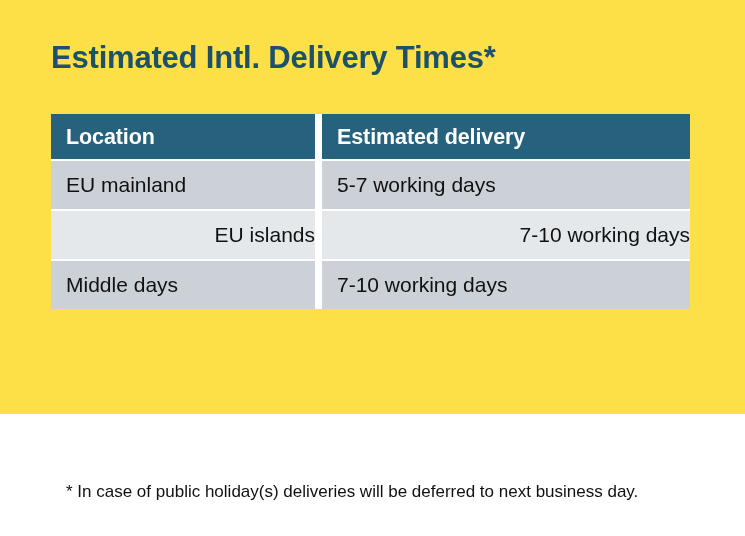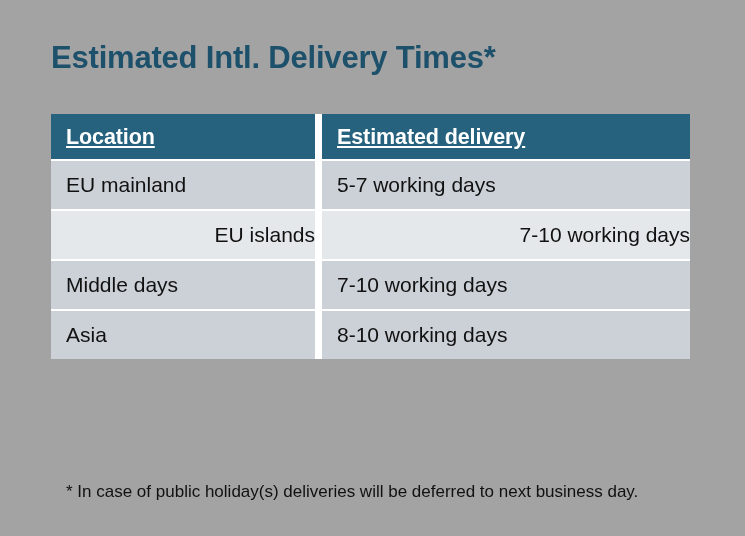--- a/index.html
+++ b/index.html
@@ -12,22 +12,22 @@
     height: 536px;
     background: #ffffff;
     font-family: "Liberation Sans", sans-serif;
     -webkit-font-smoothing: antialiased;
     overflow: hidden;
   }
 
   .page {
     position: relative;
     width: 745px;
-    height: 536px;
-    background: #a3a3a3;
+    height: 414px;
+    background: #fde047;
   }
 
   
   .page-title {
     position: absolute;
     left: 51px;
     top: 38px;
     font-size: 31px;
     line-height: 40px;
     font-weight: 700;
@@ -84,21 +84,20 @@
 
   .delivery-table tbody tr.row-odd td.cell { background: #ccd1d8; }
   .delivery-table tbody tr.row-even td.cell { background: #e5e8ea; text-align: right; }
 
   
   .delivery-table tbody td.cell {
     border-top: 2px solid #ffffff;
   }
   .delivery-table thead th.cell {
     border-bottom: 0;
-    text-decoration: underline;
   }
 
   
   .footnote {
     position: absolute;
     left: 66px;
     top: 482px;
     font-size: 17px;
     line-height: 20px;
     color: #111111;
@@ -134,23 +133,18 @@
       <tr class="row-even">
         <td class="cell">EU islands</td>
         <td class="gutter"></td>
         <td class="cell">7-10 working days</td>
       </tr>
       <tr class="row-odd">
         <td class="cell">Middle days</td>
         <td class="gutter"></td>
         <td class="cell">7-10 working days</td>
       </tr>
-      <tr class="row-odd">
-        <td class="cell">Asia</td>
-        <td class="gutter"></td>
-        <td class="cell">8-10 working days</td>
-      </tr>
     </tbody>
   </table>
 
   <div class="footnote">* In case of public holiday(s) deliveries will be deferred to next business day.</div>
 
 </div>
 
 </body></html>

